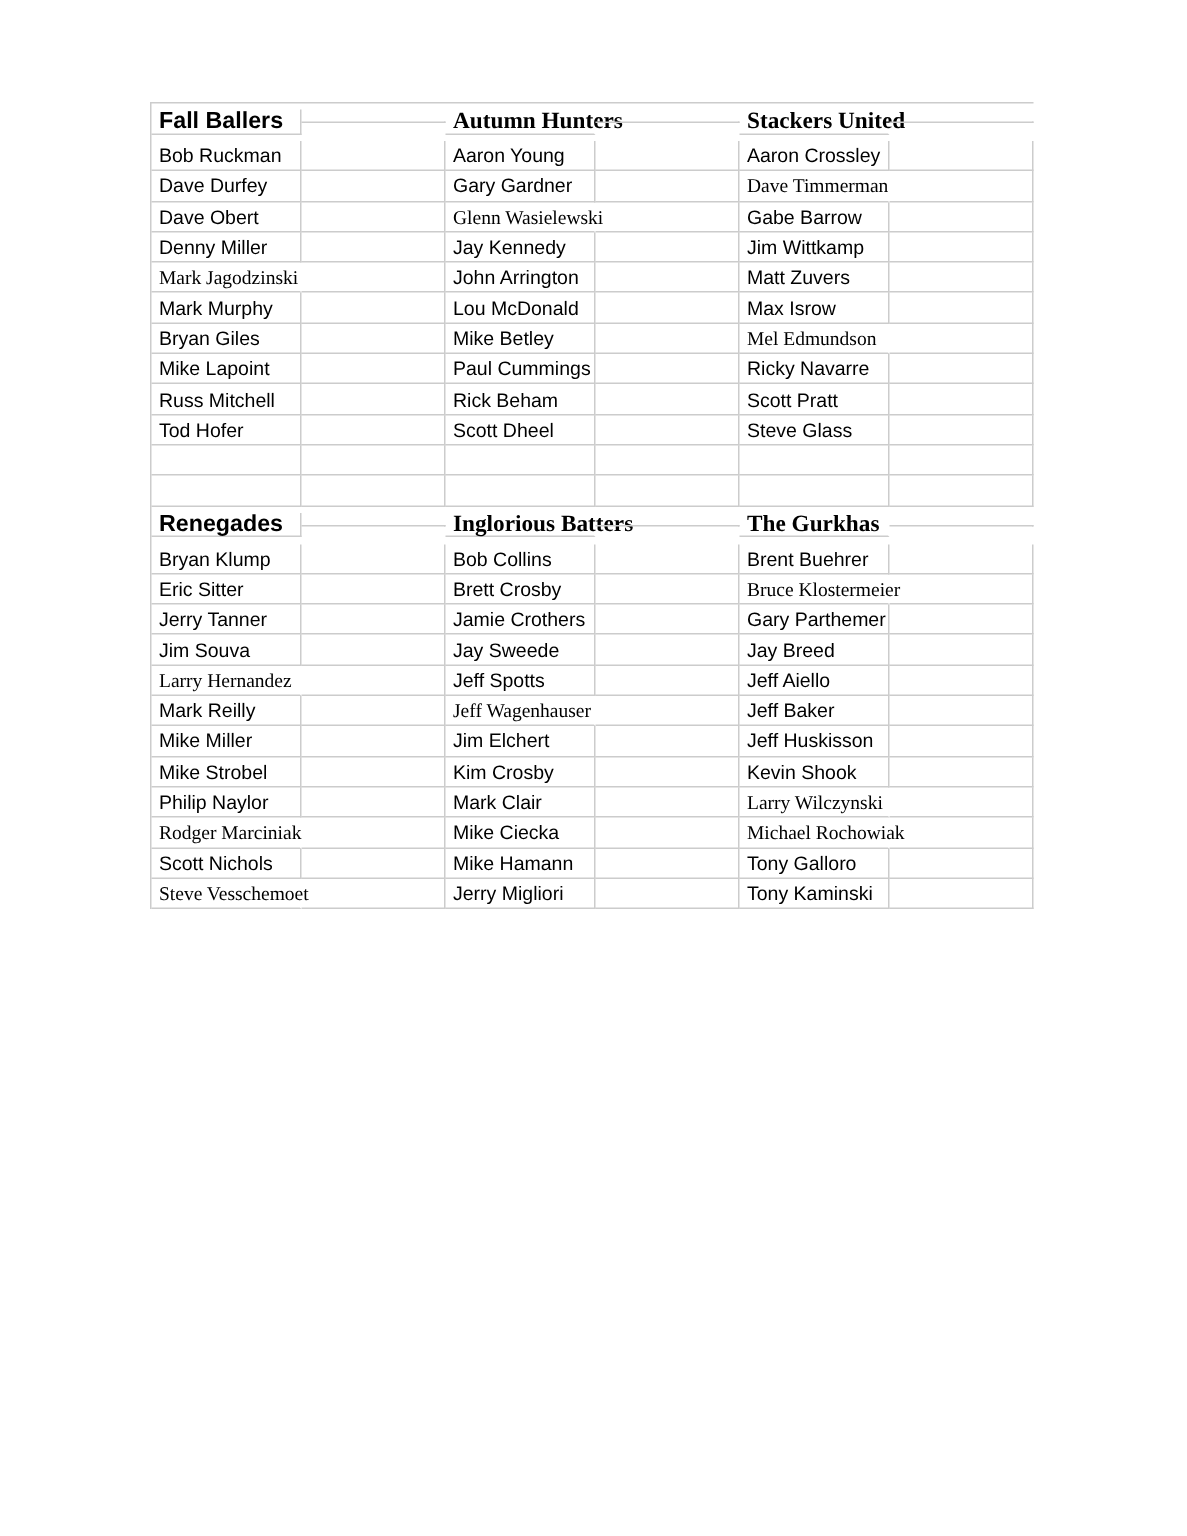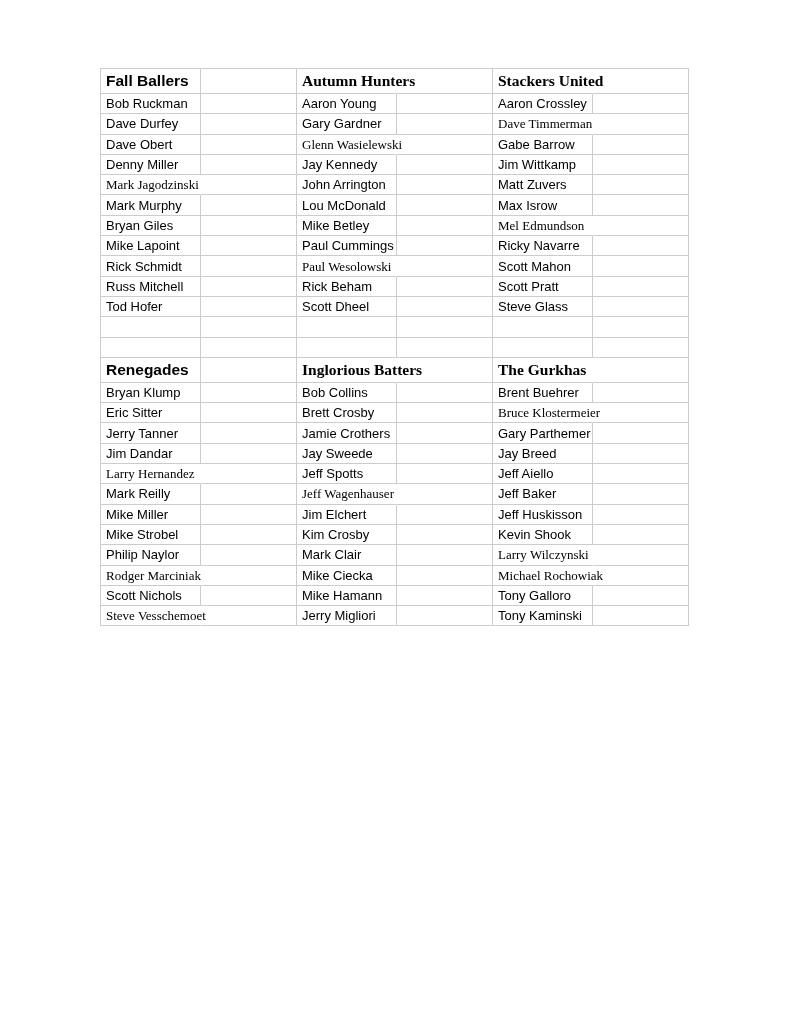--- a/index.html
+++ b/index.html
@@ -17,21 +17,21 @@
   }
   .page{ position:relative; width:791px; height:1024px; background:var(--bg-color); }
   .roster-grid{
     position:absolute; left:100px; top:68px;
     width:589px;
     border-top:1px solid var(--grid-color);
     border-left:1px solid var(--grid-color);
     background:var(--bg-color);
   }
   .row{ display:flex; height:20.3px; }
-  .row.header-row{ height:25px; }
+  .row.header-row{ height:25px;align-items:center; }
   .cell{
     border-right:1px solid var(--grid-color);
     border-bottom:1px solid var(--grid-color);
     display:flex; align-items:center;
     padding-left:5px;
     overflow:visible;
   }
   .name-cell{ width:100px; }
   .empty-cell{ width:96px; padding-left:0; }
   .cell .txt{ white-space:nowrap; font-size:13px; line-height:1; }
@@ -164,34 +164,20 @@
           <span class="txt">Paul Cummings</span>
         </div>
         <div class="cell empty-cell"></div>
         <div class="cell name-cell">
           <span class="txt">Ricky Navarre</span>
         </div>
         <div class="cell empty-cell"></div>
       </div>
       <div class="row body-row">
         <div class="cell name-cell">
-          <span class="txt">Rick Schmidt</span>
-        </div>
-        <div class="cell empty-cell"></div>
-        <div class="cell name-cell no-divider">
-          <span class="txt">Paul Wesolowski</span>
-        </div>
-        <div class="cell empty-cell"></div>
-        <div class="cell name-cell">
-          <span class="txt">Scott Mahon</span>
-        </div>
-        <div class="cell empty-cell"></div>
-      </div>
-      <div class="row body-row">
-        <div class="cell name-cell">
           <span class="txt">Russ Mitchell</span>
         </div>
         <div class="cell empty-cell"></div>
         <div class="cell name-cell">
           <span class="txt">Rick Beham</span>
         </div>
         <div class="cell empty-cell"></div>
         <div class="cell name-cell">
           <span class="txt">Scott Pratt</span>
         </div>
@@ -278,21 +264,21 @@
           <span class="txt">Jamie Crothers</span>
         </div>
         <div class="cell empty-cell"></div>
         <div class="cell name-cell">
           <span class="txt">Gary Parthemer</span>
         </div>
         <div class="cell empty-cell"></div>
       </div>
       <div class="row body-row">
         <div class="cell name-cell">
-          <span class="txt">Jim Dandar</span>
+          <span class="txt">Jim Souva</span>
         </div>
         <div class="cell empty-cell"></div>
         <div class="cell name-cell">
           <span class="txt">Jay Sweede</span>
         </div>
         <div class="cell empty-cell"></div>
         <div class="cell name-cell">
           <span class="txt">Jay Breed</span>
         </div>
         <div class="cell empty-cell"></div>

